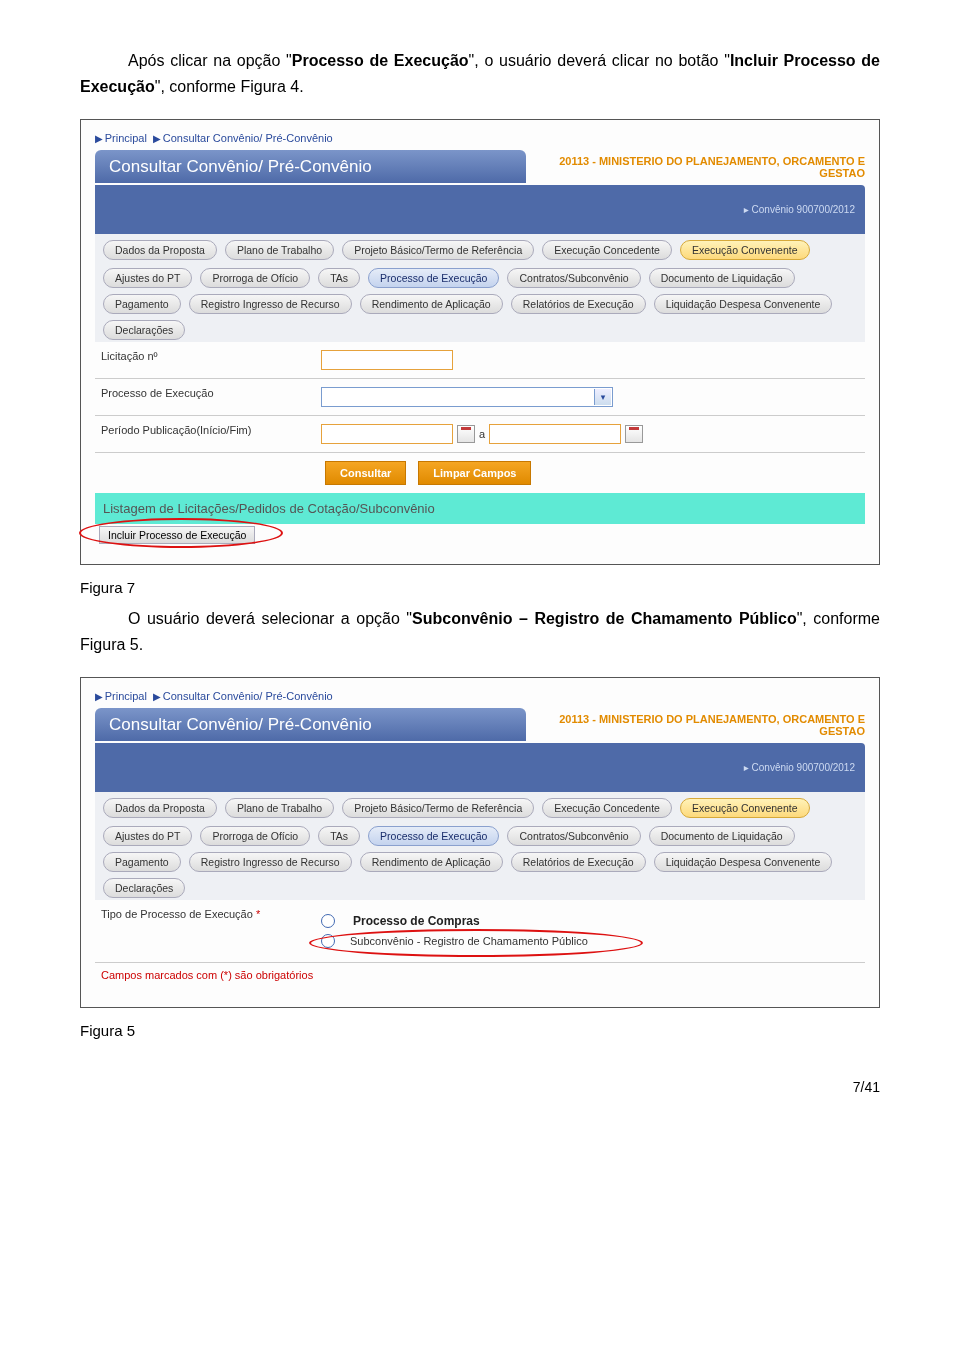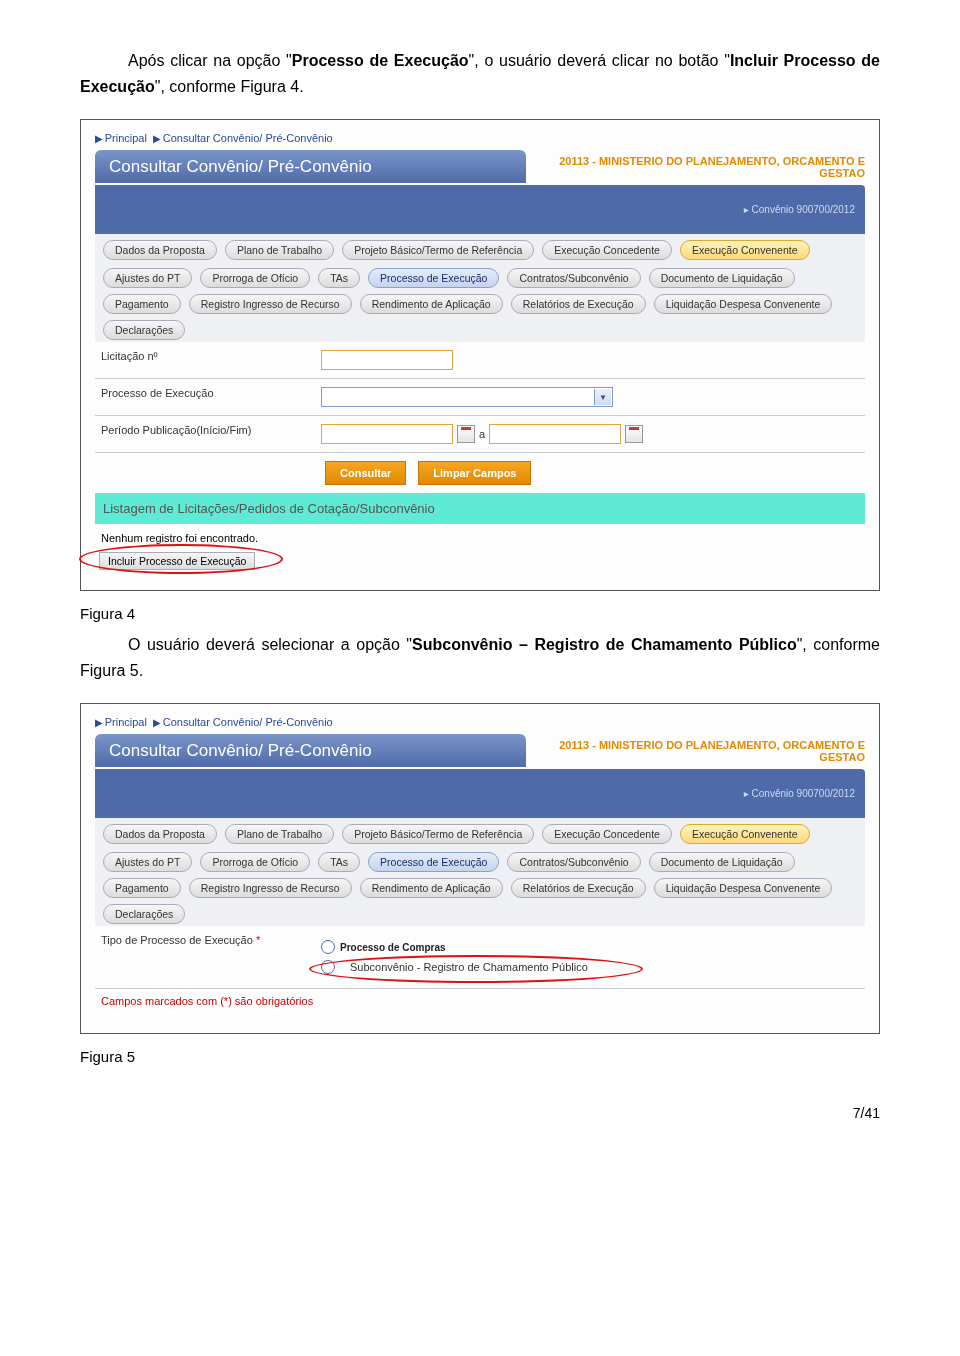--- a/index.html
+++ b/index.html
@@ -162,21 +162,21 @@
     position: relative;
   }
   .red-oval {
     position:absolute;
     border: 2.5px solid #d11;
     border-radius: 50% / 50%;
     pointer-events:none;
   }
   .red-oval.ov1 { left:-16px; top:-6px; width:200px; height:26px; }
   .figcap { font-size: 15px; margin: 14px 0 10px 0; }
-  .radio-row { display:flex; align-items:center; gap:5px; font-size:10px; font-weight:bold; color:#222; }
+  .radio-row { display:flex; align-items:center; gap:18px; font-size:12px; font-weight:bold; color:#222; }
   .radio {
     width:12px; height:12px; border-radius:50%;
     border:1.5px solid #4a6; background:#fff;
     display:inline-block;
   }
   .radio.blue { border-color:#426ab3; }
   .radio-stack { display:flex; flex-direction:column; gap:6px; padding:6px 0; position:relative; }
   .oval2-wrap { position:relative; display:inline-flex; align-items:center; gap:15px; }
   .red-oval.ov2 { left:-12px; top:-5px; width:330px; height:24px; }
   .oblig { color:#c00; font-size:11px; padding:6px; }
@@ -240,28 +240,27 @@
       <span>a</span>
       <div class="txt-input txt-in1"></div>
       <div class="cal-icon"></div>
     </div>
   </div>
   <div class="btn-row">
     <div class="btn-orange">Consultar</div>
     <div class="btn-orange">Limpar Campos</div>
   </div>
   <div class="section-head">Listagem de Licitações/Pedidos de Cotação/Subconvênio</div>
-  <div class="nores">Nenhum registro foi encontrado.</div>
   <div style="position:relative; display:inline-block;">
     <div class="incl-btn">Incluir Processo de Execução</div>
     <div class="red-oval ov1"></div>
   </div>
 </div>
 
-<div class="figcap">Figura 4</div>
+<div class="figcap">Figura 7</div>
 
 <p class="para">
   <span class="indent"></span><span>O usuário deverá selecionar a opção "</span><span class="bold">Subconvênio – Registro de Chamamento Público</span><span>", conforme Figura 5.</span>
 </p>
 
 <div class="screenshot">
   <div class="breadcrumb">
     <span class="arrow">▶</span><span>Principal</span>
     &nbsp;<span class="arrow">▶</span><span>Consultar Convênio/ Pré-Convênio</span>
   </div>

